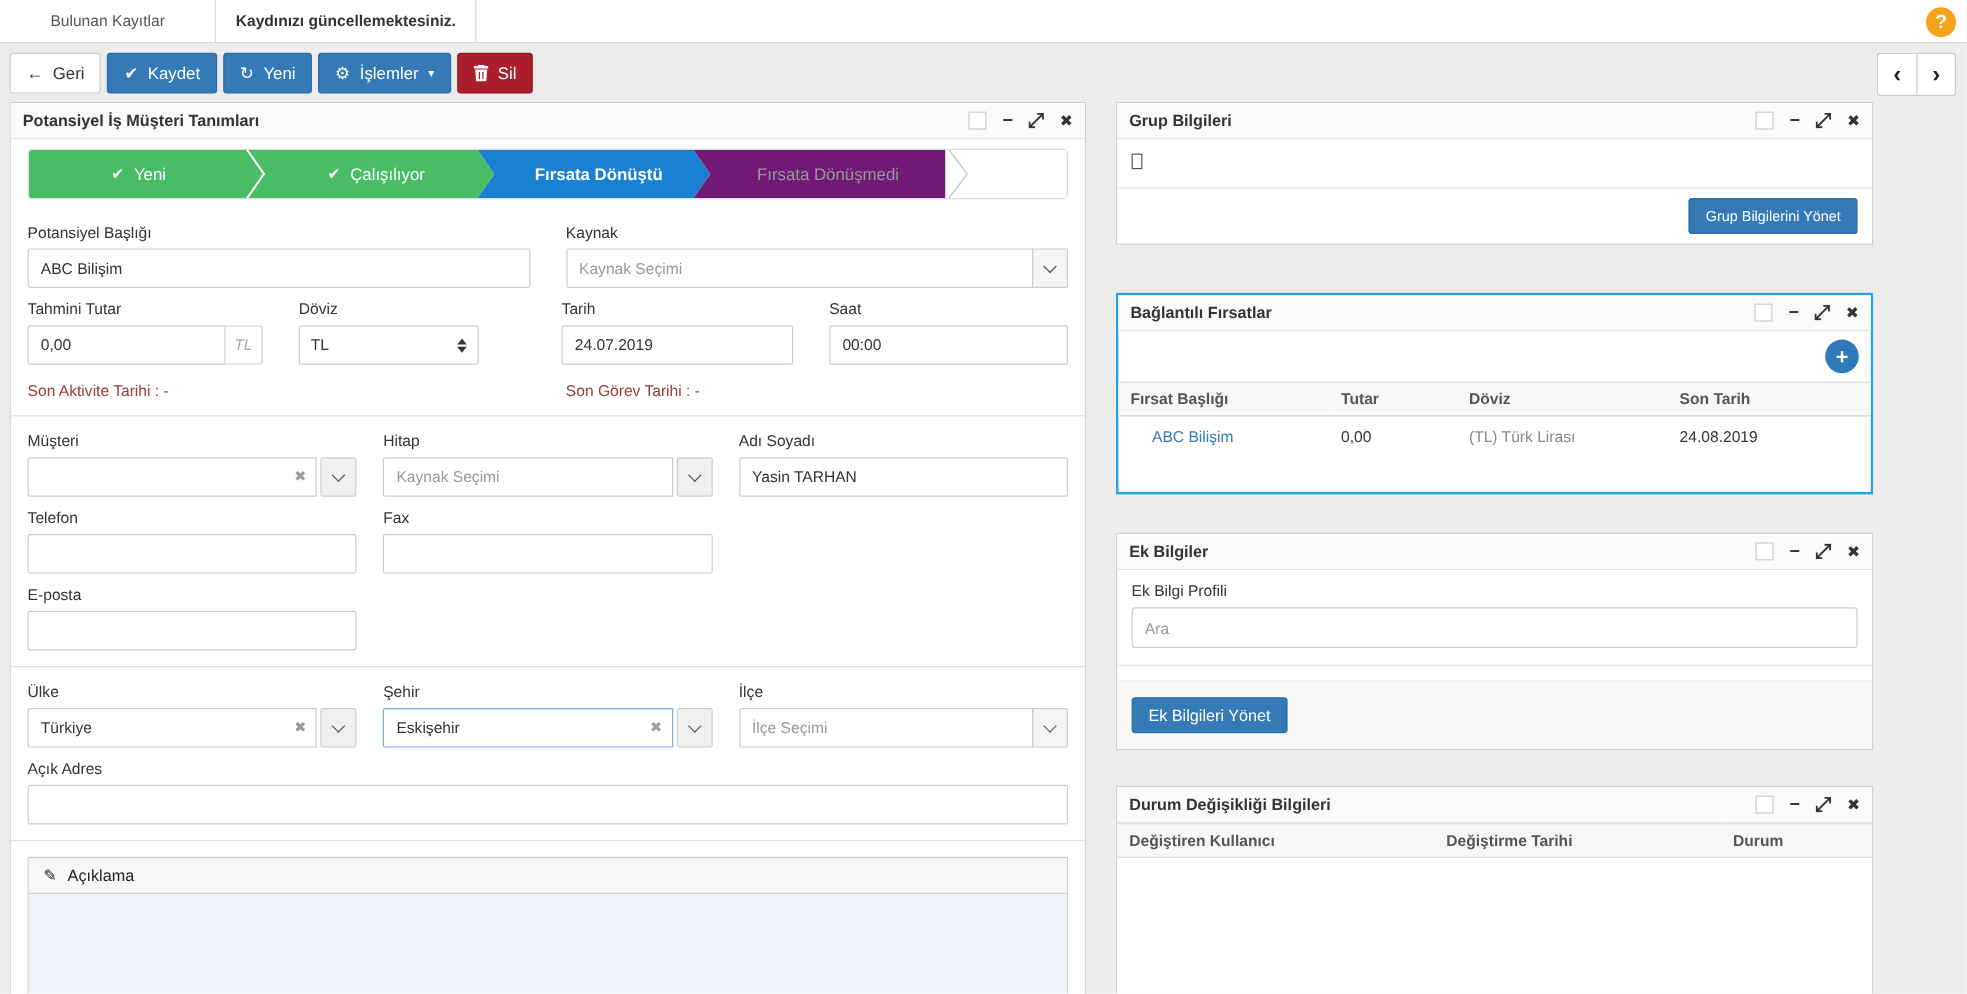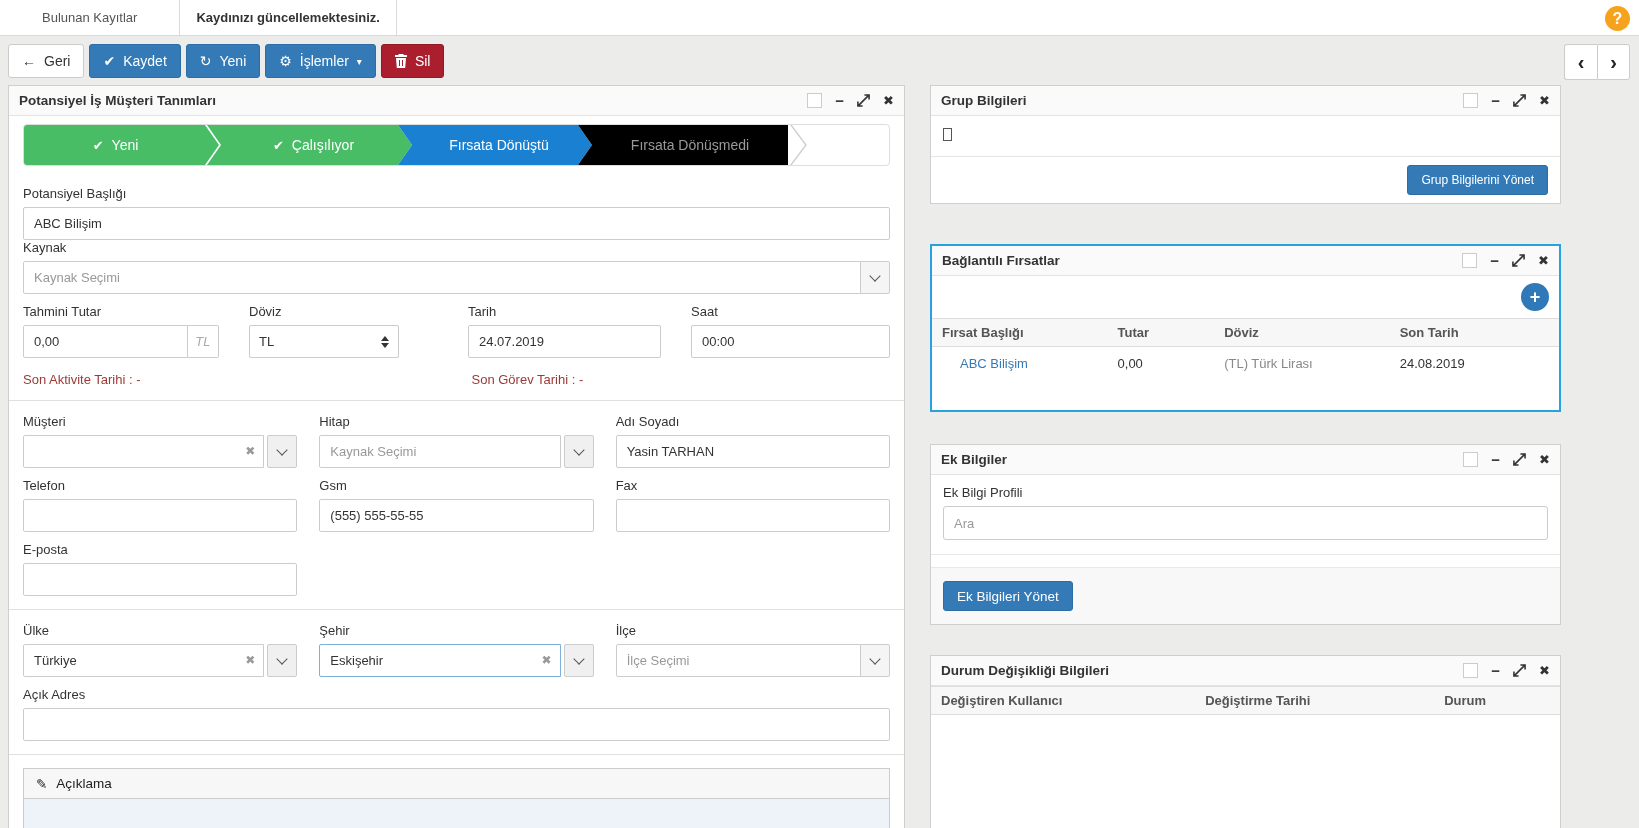--- a/index.html
+++ b/index.html
@@ -48,27 +48,27 @@
   .wc-min { font-size:15px; }
 
   
   .panel-body { padding:8px 14px 0 14px; }
 
   .stages { display:flex; height:42px; border:1px solid #ddd; border-radius:4px; background:#fff;
     overflow:hidden; margin-bottom:20px; align-items:stretch; }
   .seg { display:flex; align-items:center; justify-content:center; gap:8px; font-size:14px; color:#fff; cursor:pointer; }
   .seg-done   { background:#48bd66; }
   .seg-active { background:#1a80d2; }
-  .seg-pending{ background:#000000; color:#9a9a9a; }
+  .seg-pending{ background:#701a75; color:#9a9a9a; }
   .seg1 { width:195px; padding-right:12px;
     clip-path:polygon(0 0, calc(100% - 14px) 0, 100% 50%, calc(100% - 14px) 100%, 0 100%); }
   .seg2 { width:205px; margin-left:-12px; padding:0 6px 0 14px;
     clip-path:polygon(0 0, calc(100% - 14px) 0, 100% 50%, calc(100% - 14px) 100%, 0 100%, 14px 50%); }
   .seg3 { width:194px; margin-left:-14px; padding:0 6px 0 14px;
-    clip-path:polygon(0 0, calc(100% - 14px) 0, 100% 50%, calc(100% - 14px) 100%, 0 100%, 14px 50%); }
+    clip-path:polygon(0 0, calc(100% - 14px) 0, 100% 50%, calc(100% - 14px) 100%, 0 100%, 14px 50%);font-weight:bold; }
   .seg4 { width:210px; margin-left:-14px; padding-left:14px;
     clip-path:polygon(0 0, 100% 0, 100% 100%, 0 100%, 14px 50%); }
   .seg .chk { font-size:13px; }
 
   .field label { display:block; margin-bottom:6px; color:#333; }
   .inp { height:33px; width:100%; border:1px solid #ccc; border-radius:2px; padding:0 10px;
     font-size:13px; color:#333; background:#fff; font-family:inherit; }
   .inp::placeholder { color:#999; opacity:1; }
   .inp.focused { border-color:#7fb0dd; }
 
@@ -84,21 +84,21 @@
   .selbox { display:flex; align-items:center; height:33px; border:1px solid #ccc; border-radius:2px;
     padding:0 9px; background:#fff; cursor:pointer; }
   .spinner { margin-left:auto; display:flex; flex-direction:column; gap:2px; align-items:center; }
   .tri-up   { width:0; height:0; border-left:4px solid transparent; border-right:4px solid transparent; border-bottom:5px solid #333; }
   .tri-down { width:0; height:0; border-left:4px solid transparent; border-right:4px solid transparent; border-top:5px solid #333; }
 
   .tl-addon { width:38px; border:1px solid #ccc; border-left:none; border-radius:0 2px 2px 0;
     display:flex; align-items:center; justify-content:center; font-style:italic; color:#aaa; background:#fff; }
   .igroup .inp.joined { border-radius:2px 0 0 2px; }
 
-  .row2 { display:grid; grid-template-columns:1fr; column-gap:30px; margin-bottom:10px; }
+  .row2 { display:grid; grid-template-columns:1fr 1fr; column-gap:30px; margin-bottom:10px; }
   .row3 { display:grid; grid-template-columns:1fr 1fr 1fr; column-gap:22px; margin-bottom:10px; }
   .money-row { display:flex; margin-bottom:10px; }
   .money-row .f1 { width:196px; }
   .money-row .f2 { width:150px; margin-left:30px; }
   .money-row .f3 { width:193px; margin-left:69px; }
   .money-row .f4 { flex:1; margin-left:30px; }
 
   .activity-row { display:grid; grid-template-columns:1fr 1fr; column-gap:30px; margin:14px 0 2px 0; }
   .activity { color:#9b3a34; }
 
@@ -301,24 +301,20 @@
             <input class="inp" value="Yasin TARHAN" style="">
           </div>
         </div>
 
         <div class="row3">
           <div class="field">
             <label>Telefon</label>
             <input class="inp" style="">
           </div>
           <div class="field">
-            <label>Gsm</label>
-            <input class="inp" value="(555) 555-55-55" style="">
-          </div>
-          <div class="field">
             <label>Fax</label>
             <input class="inp" style="">
           </div>
         </div>
 
         <div class="row3">
           <div class="field">
             <label>E-posta</label>
             <input class="inp" style="">
           </div>

